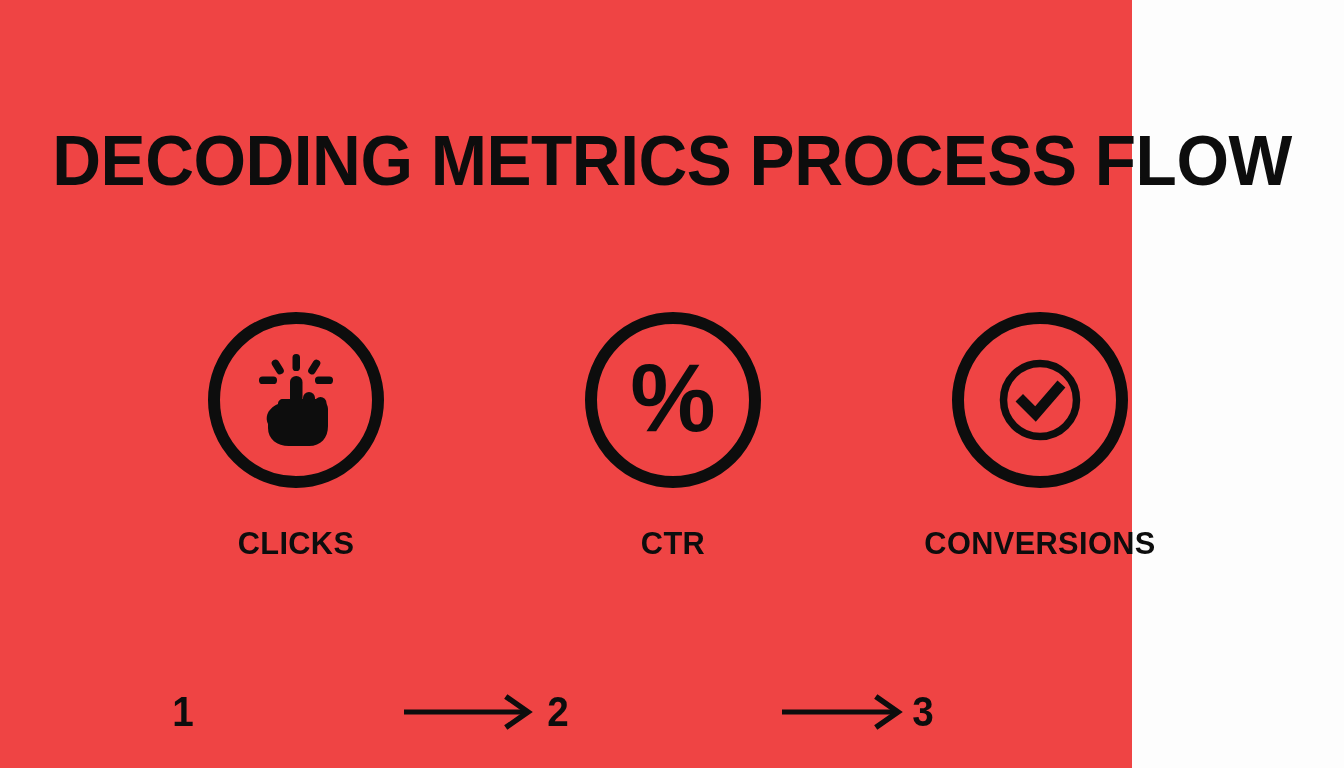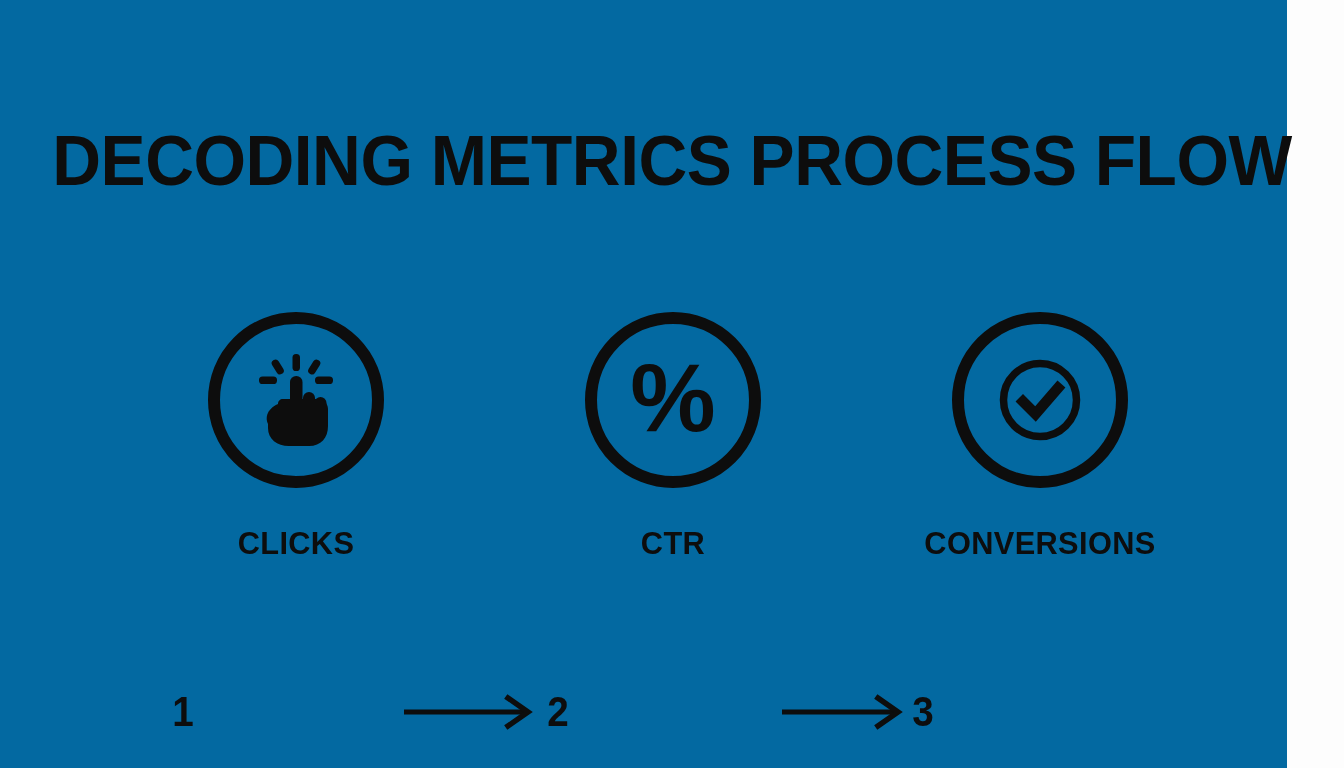--- a/index.html
+++ b/index.html
@@ -10,23 +10,23 @@
   body {
     width: 1344px;
     height: 768px;
     background: #fdfdfd;
     font-family: "Liberation Sans", sans-serif;
     color: #111111;
     overflow: hidden;
   }
   #canvas {
     position: relative;
-    width: 1287px;
+    width: 1132px;
     height: 768px;
-    background: #0369a1;
+    background: #ef4444;
   }
 
   
   .title {
     position: absolute;
     left: 0;
     top: 122px;
     width: 1344px;
     text-align: center;
     font-family: "Liberation Sans", sans-serif;

